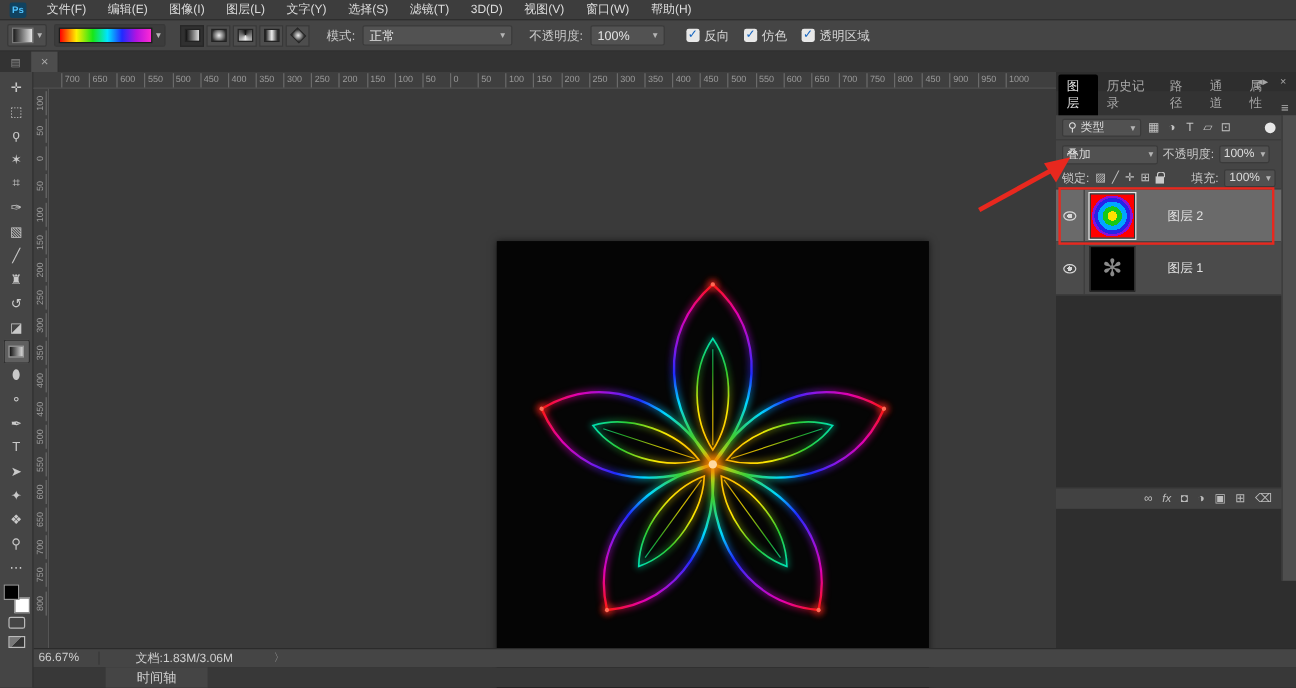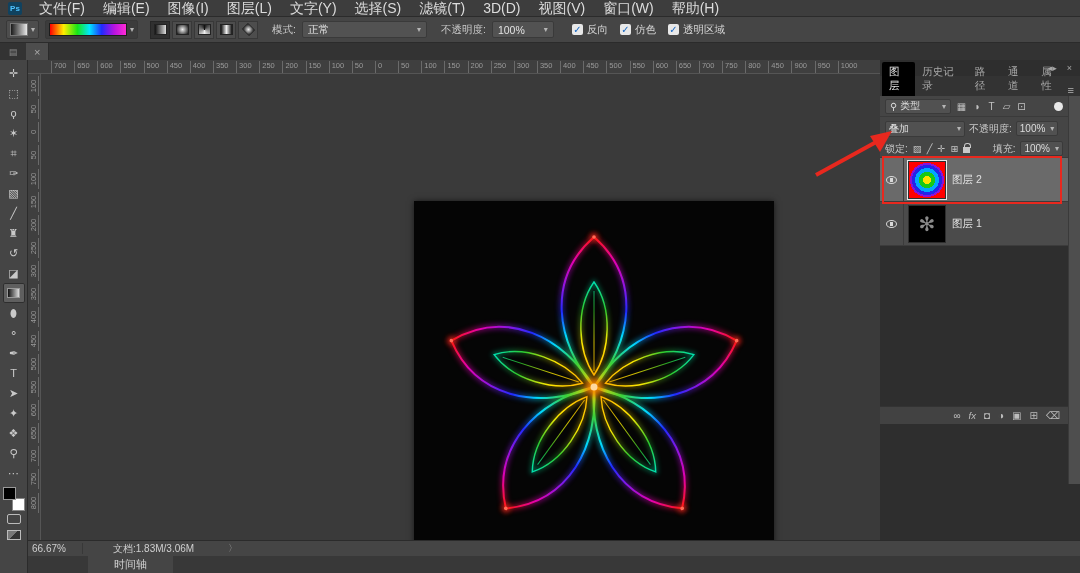--- a/index.html
+++ b/index.html
@@ -4,21 +4,21 @@
 <style>
   * { margin:0; padding:0; box-sizing:border-box; }
   html,body { width:1080px; height:573px; overflow:hidden; background:#323232;
     font-family:"Liberation Sans","DejaVu Sans",sans-serif; color:#d6d6d6; }
 
   
   #menubar { position:absolute; left:0; top:0; width:1080px; height:17px;
     background:#3d3d3d; border-bottom:1px solid #2b2b2b; display:flex; align-items:center; }
   #ps-logo { width:14px; height:13px; margin:0 8px 0 8px; background:#10425f; color:#4fc3ff;
     font-size:8px; font-weight:bold; display:flex; align-items:center; justify-content:center; border-radius:2px;}
-  .menu-item { font-size:14px; color:#dcdcdc; padding:0 9px; line-height:17px; cursor:default; }
+  .menu-item { font-size:10px; color:#dcdcdc; padding:0 9px; line-height:17px; cursor:default; }
 
   
   #optionsbar { position:absolute; left:0; top:17px; width:1080px; height:26px;
     background:#454545; border-bottom:1px solid #2b2b2b; display:flex; align-items:center; gap:6px; }
   .chev { font-size:8px; color:#b5b5b5; margin-left:3px; }
   #tool-preset { margin-left:6px; display:flex; align-items:center; padding:2px 3px; border:1px solid #383838; border-radius:2px; background:#4d4d4d;}
   .grad-mini { width:18px; height:13px; background:linear-gradient(90deg,#1a1a1a,#e8e8e8); border:1px solid #777; }
   #grad-preview { display:flex; align-items:center; padding:2px 3px; border:1px solid #383838; background:#3c3c3c; border-radius:2px;}
   .grad-rainbow { width:78px; height:13px; border:1px solid #1c1c1c;
     background:linear-gradient(90deg,#ff0000,#ffee00 18%,#17e617 36%,#00e5ff 52%,#1f2bff 68%,#b413e0 84%,#ff2ad4);}
@@ -107,21 +107,21 @@
   .layer-row.selected { background:#6a6a6a; }
   .eye-cell { width:24px; display:flex; justify-content:center; border-right:1px solid #3c3c3c; align-self:stretch; align-items:center;}
   .eye { width:11px; height:8px; border:1px solid #d8d8d8; border-radius:50%;
     background:radial-gradient(circle,#d8d8d8 0 2px,transparent 2px); }
   .thumb { width:38px; height:38px; margin-left:4px; border:1px solid #2e2e2e; }
   .selected .thumb { outline:1px solid #e8e8e8; }
   .thumb-rainbow { background:radial-gradient(circle at 50% 50%, #ffe100 0 4px, #17c917 4px 8px,
       #00a6ff 8px 12px, #2424e8 12px 15px, #8a10d8 15px 17px, #ff0000 17px); }
   .thumb-flower { background:#000; color:#8a8a8a; display:flex; align-items:center; justify-content:center; font-size:20px; }
   .thumb-white { background:#fff; }
-  .layer-label { font-size:10.5px; color:#e0e0e0; margin-left:6px; }
+  .layer-label { font-size:10.5px; color:#e0e0e0; margin-left:27px; }
   .layer-lock { margin-left:auto; margin-right:10px; }
 
   #panel-bottom { position:absolute; left:0; top:346px; width:188px; height:18px; background:#424242;
     border-top:1px solid #333; display:flex; align-items:center; justify-content:flex-end; gap:8px; padding-right:8px; }
   .bicon { font-size:10px; color:#bdbdbd; }
   .bicon.fx { font-style:italic; font-size:9.5px; }
 
   
   #statusbar { position:absolute; left:28px; top:540px; width:1052px; height:16px; background:#454545;
     border-top:1px solid #2b2b2b; display:flex; align-items:center; font-size:10px; color:#cfcfcf; }

